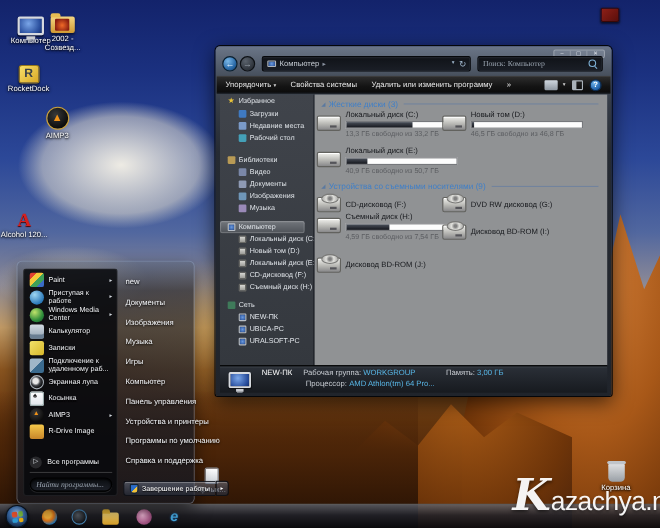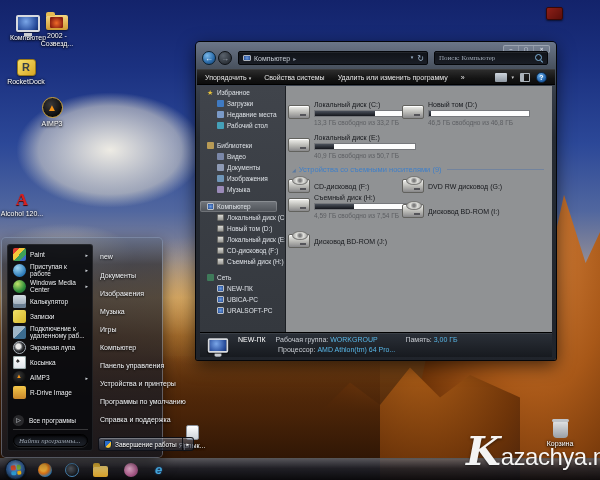--- a/index.html
+++ b/index.html
@@ -96,21 +96,21 @@
   .t-info{font-size:6.5px;color:#5c5e62;white-space:nowrap;}
   .tile-flat{align-items:center;}
   .tile-flat .t-name{margin-top:8px;}
   .details{position:absolute;left:4px;top:290px;width:352px;height:25px;background:linear-gradient(180deg,#2b3038,#171a1f);border-top:1px solid #000;box-shadow:inset 0 1px 0 rgba(255,255,255,.08);display:flex;align-items:center;padding:0 6px;gap:8px;}
   .dt-lines{font-size:7px;color:#c8ccd2;line-height:10px;white-space:nowrap;}
   .dt-name{color:#fff;margin-right:8px;}
   .dt-val{color:#58b6e6;}
   .dt-sp{display:inline-block;width:24px;}
 
   
-  #startmenu{position:absolute;left:2px;top:238px;width:160px;height:219px;z-index:8;border-radius:4px;
+  #startmenu{position:absolute;left:16px;top:238px;width:160px;height:219px;z-index:8;border-radius:4px;
     background:linear-gradient(180deg,rgba(90,100,120,.55),rgba(35,38,48,.7) 12%,rgba(22,24,32,.78));
     box-shadow:0 0 0 1px rgba(140,160,190,.5),0 6px 16px rgba(0,0,0,.6);}
   .sm-left{position:absolute;left:5px;top:6px;width:86px;height:207px;background:rgba(8,9,12,.88);border-radius:3px;border:1px solid rgba(255,255,255,.08);padding:2px 2px 2px 3px;display:flex;flex-direction:column;overflow:hidden;}
   .sm-item{display:flex;align-items:center;flex:none;padding:1px 2px;}
   .sm-ico{width:13px;height:13px;border-radius:2px;margin-right:4px;flex:none;}
   .sm-label{font-size:6.5px;line-height:7px;color:#f0f2f5;text-shadow:0 1px 1px #000;}
   .sm-arrow{margin-left:auto;font-size:5px;color:#cfd4da;}
   .i-paint{background:linear-gradient(135deg,#e04030 25%,#f5c93a 25% 50%,#3fa058 50% 75%,#3a6cc8 75%);}
   .i-start{background:radial-gradient(circle at 35% 30%,#9fd6f2,#2a78b8 70%);border-radius:50%;}
   .i-wmc{background:radial-gradient(circle at 35% 30%,#bfe26a,#2e8c3a 60%,#14502a);border-radius:50%;}
@@ -336,20 +336,24 @@
           <span class="np-ico c-pc"></span>
           <span>UBICA-PC</span>
         </div>
       <div class="np-item np-child">
           <span class="np-ico c-pc"></span>
           <span>URALSOFT-PC</span>
         </div>
     </div>
 
     <div class="content">
+      <div class="ghead" style="top:4px;">
+          <span class="gh-arrow">◢</span>
+          <span>Жесткие диски (3)</span>
+        </div>
       <div class="tile" style="left:2px;top:14px;">
         <span class="drv-ico"></span>
         <span class="tile-body">
           <span class="t-name" style="display:block;">Локальный диск (C:)</span>
           <span class="t-bar" style="display:block;">
               <span class="t-fill" style="display: block; width: 60%;"></span>
             </span>
           <span class="t-info" style="display:block;">13,3 ГБ свободно из 33,2 ГБ</span>
         </span>
       </div>

